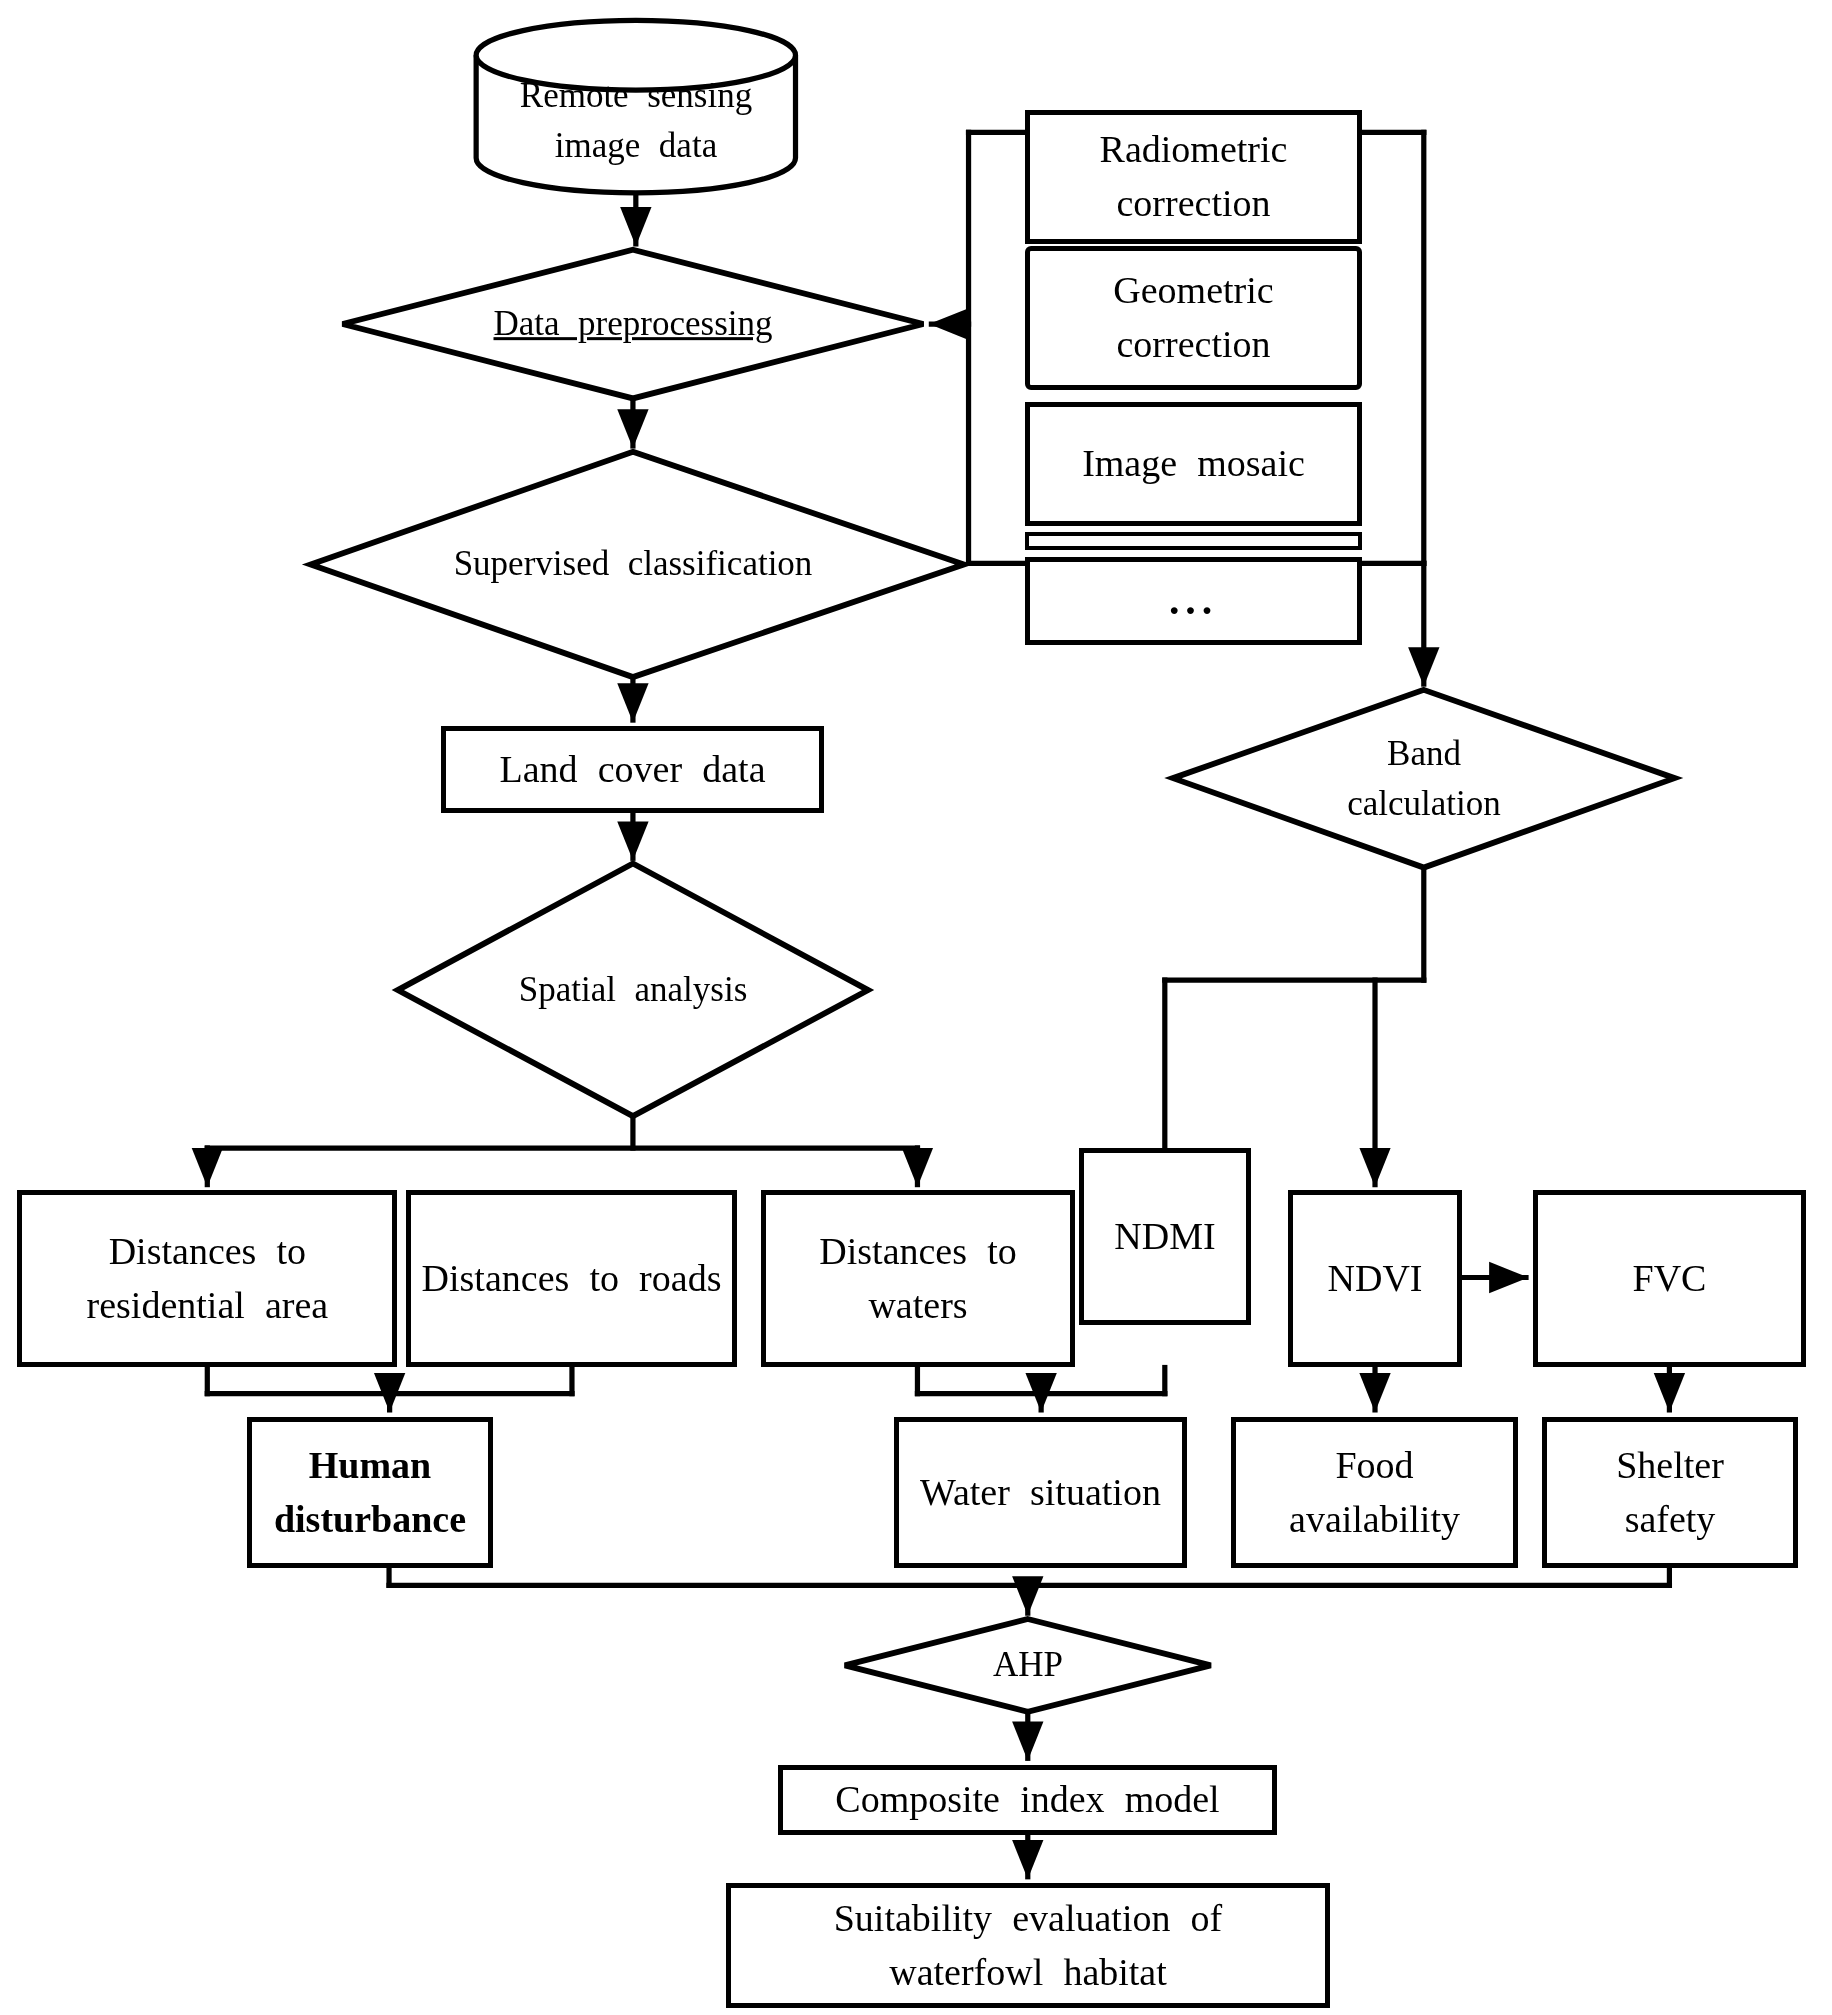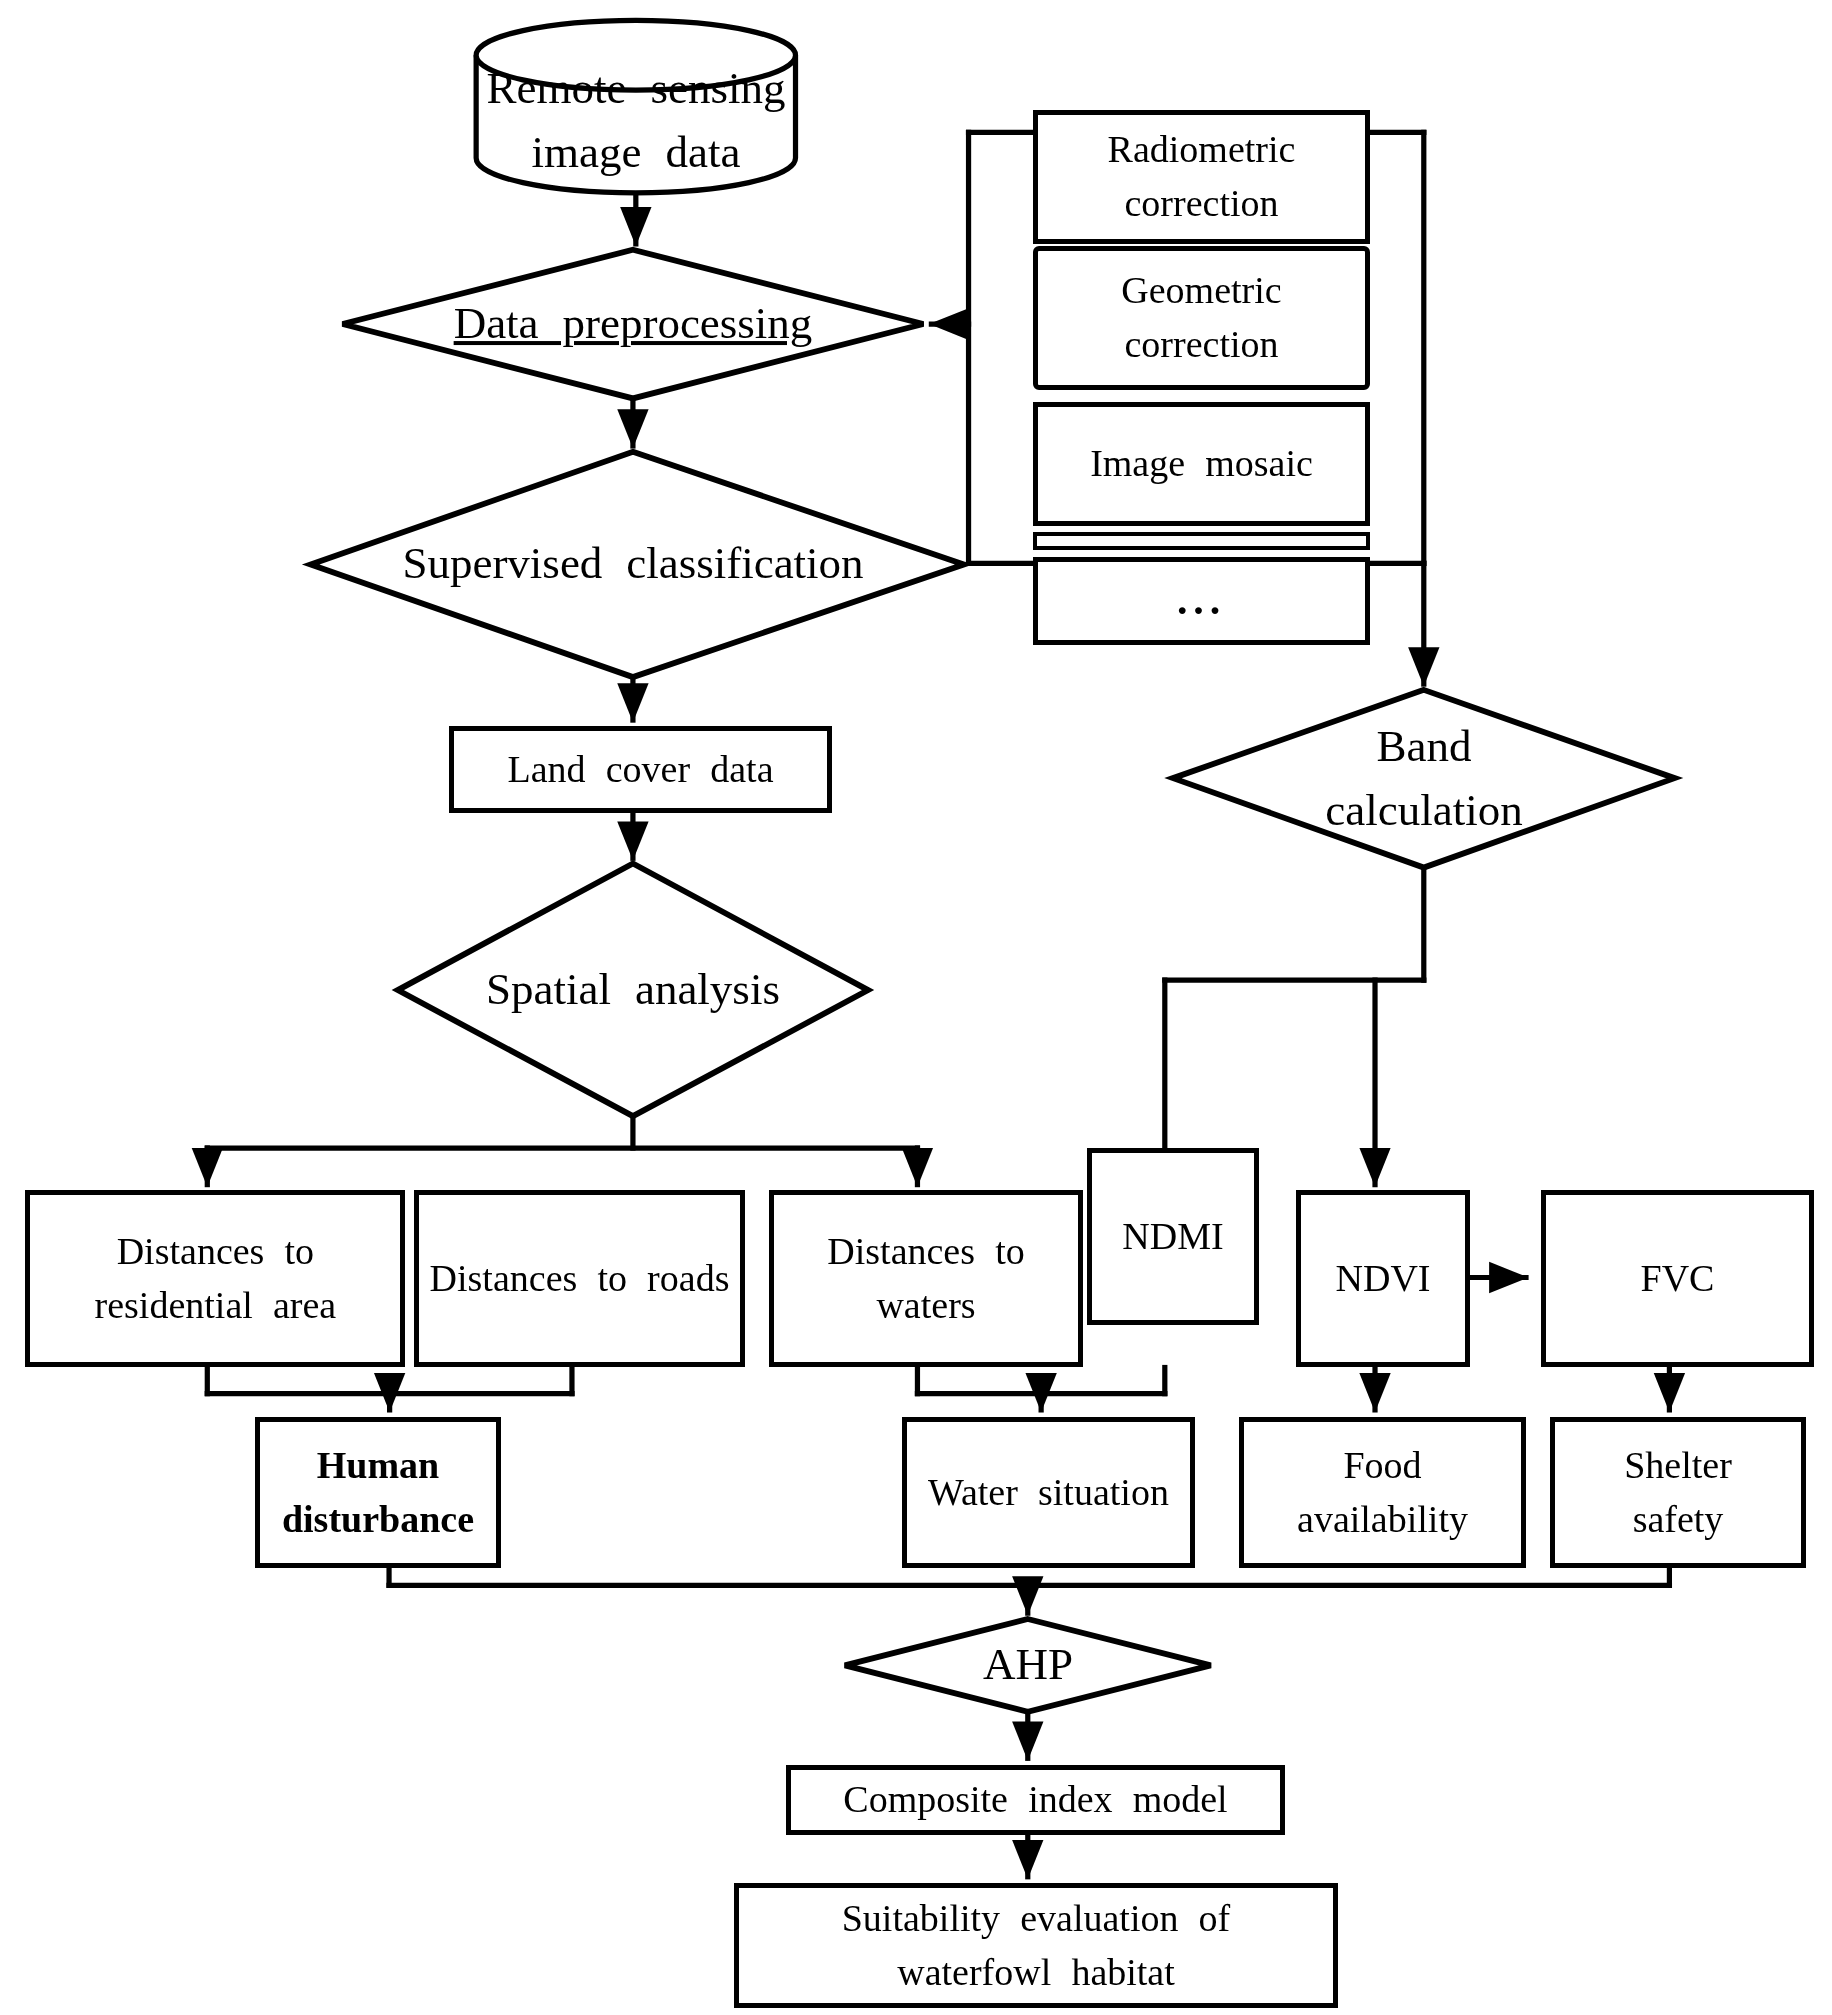--- a/index.html
+++ b/index.html
@@ -16,28 +16,27 @@
     position:absolute;
     box-sizing:border-box;
     background:#ffffff;
     border:5.8px solid #000;
     display:flex;flex-direction:column;
     align-items:center;justify-content:center;
     text-align:center;
     font-size:38px;line-height:1.42;
     word-spacing:0.28em;
     z-index:2;
-    margin-left:8px;
   }
   .thin{border-width:4.6px;}
   .lbl{
     position:absolute;
     transform:translate(-50%,-50%);
     text-align:center;
-    font-size:45px;line-height:1.42;
+    font-size:35px;line-height:1.42;
     word-spacing:0.28em;
     white-space:nowrap;
     z-index:3;
   }
   .dots{font-size:42px;letter-spacing:5.8px;font-weight:bold;}
 </style>
 </head>
 <body>
 
 <div id="canvas">

